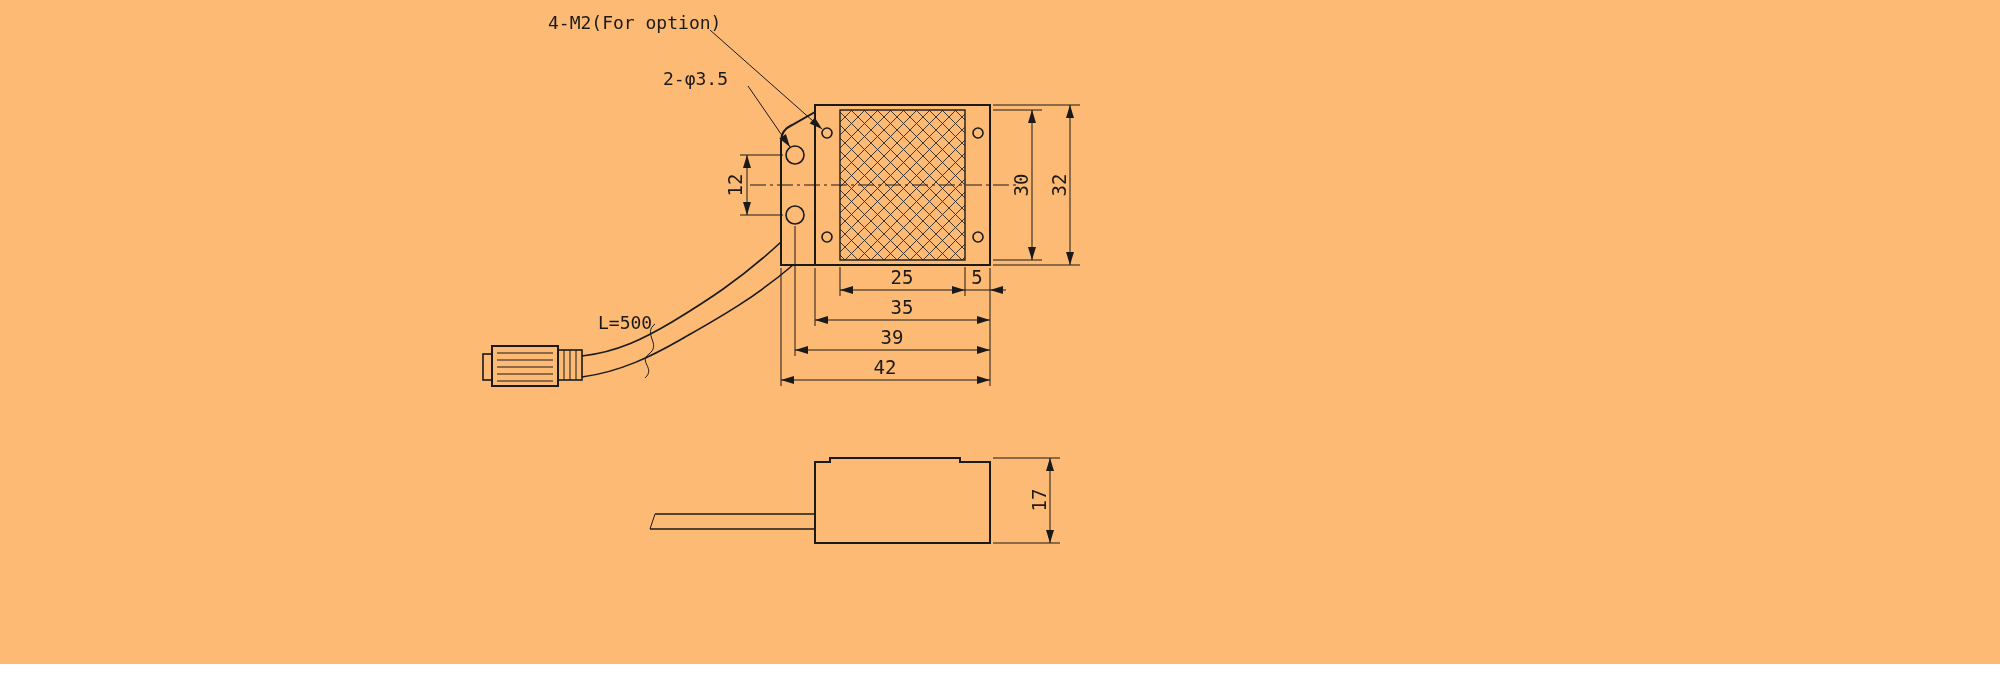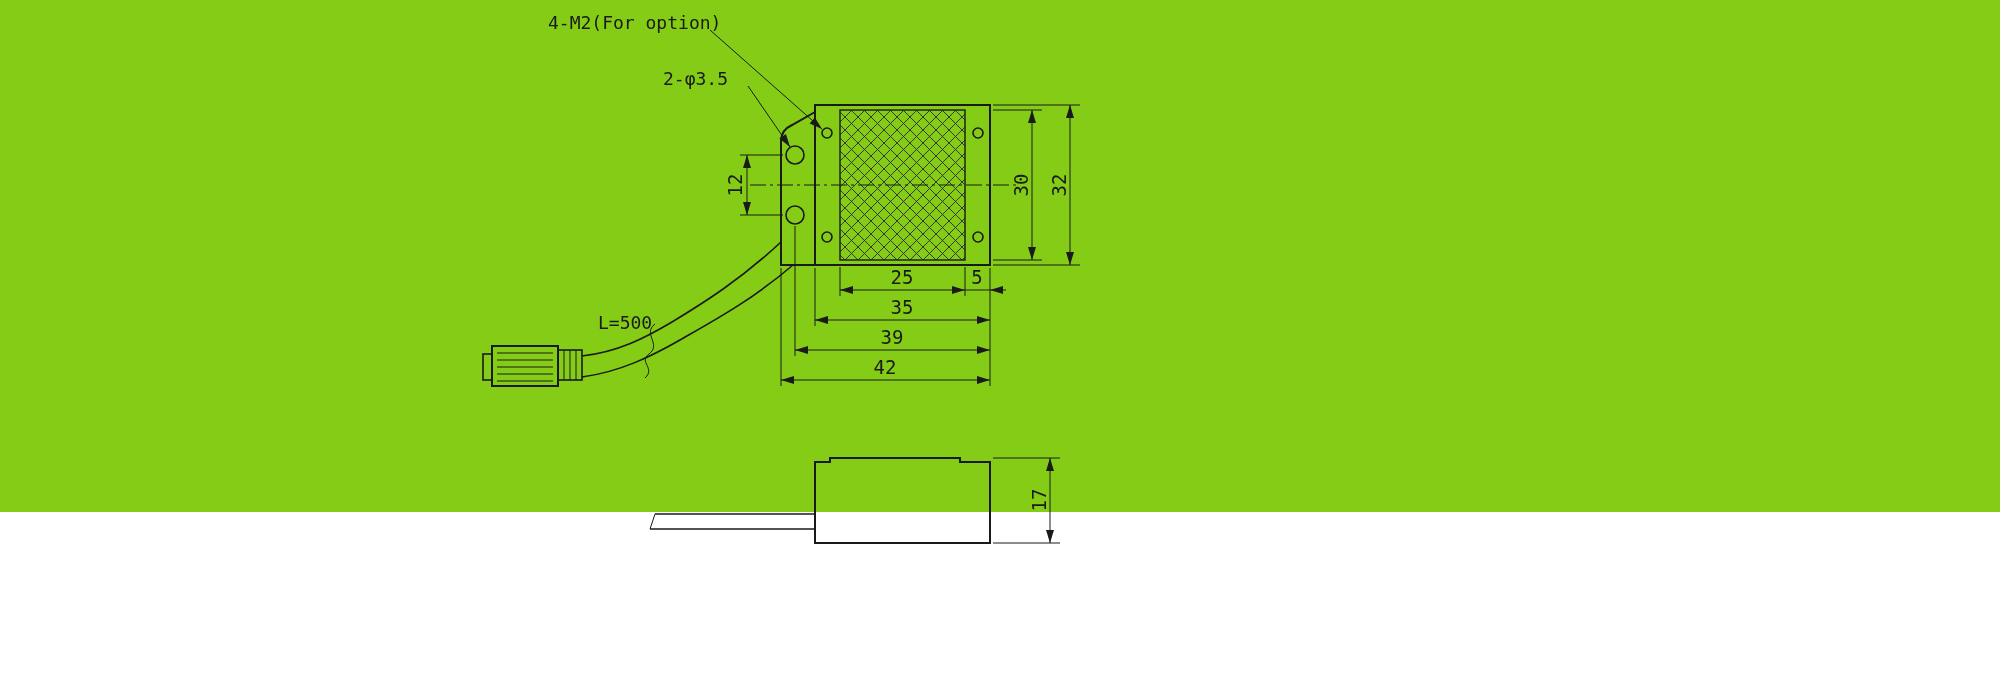--- a/index.html
+++ b/index.html
@@ -1,16 +1,16 @@
 <!DOCTYPE html>
 <html><head>
 <meta charset="utf-8">
 <style>
   html,body{margin:0;padding:0;background:#ffffff;width:2000px;height:700px;overflow:hidden;}
-  .canvas{position:relative;width:2000px;height:512px;background:#84cc16;}
+  .canvas{position:relative;width:2000px;height:664px;background:#fdba74;}
   svg{position:absolute;left:0;top:0;}
   .outline{fill:none;stroke:#1a1a1a;stroke-width:2;stroke-linejoin:miter;}
   .med{fill:none;stroke:#1a1a1a;stroke-width:1.6;}
   .thin{fill:none;stroke:#1a1a1a;stroke-width:1;}
   .centerline{fill:none;stroke:#1a1a1a;stroke-width:1;stroke-dasharray:16 4 3 4;}
   .dimtext{font-family:"DejaVu Sans Mono","Liberation Mono",monospace;font-size:19px;fill:#1a1a1a;}
   .labeltext{font-family:"DejaVu Sans Mono","Liberation Mono",monospace;font-size:18px;fill:#1a1a1a;}
 </style>
 </head>
 <body>

